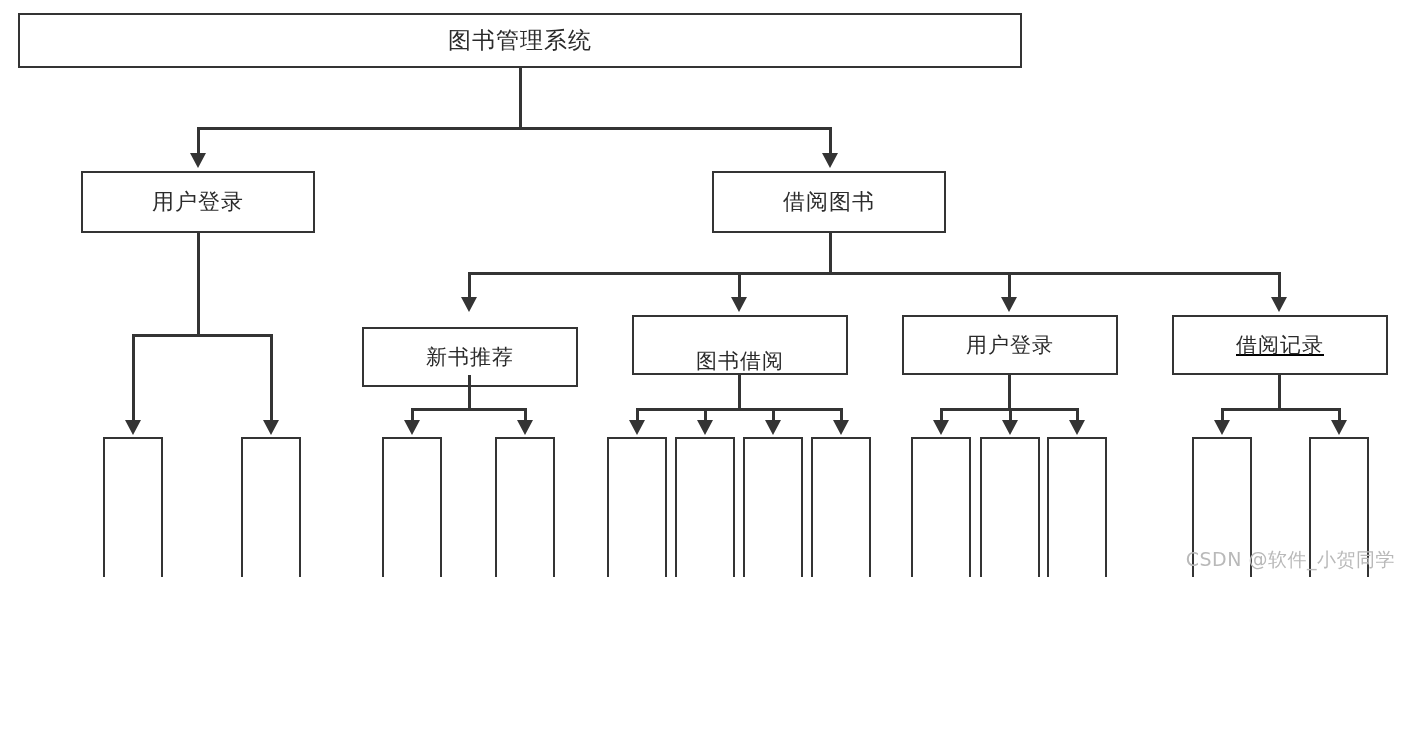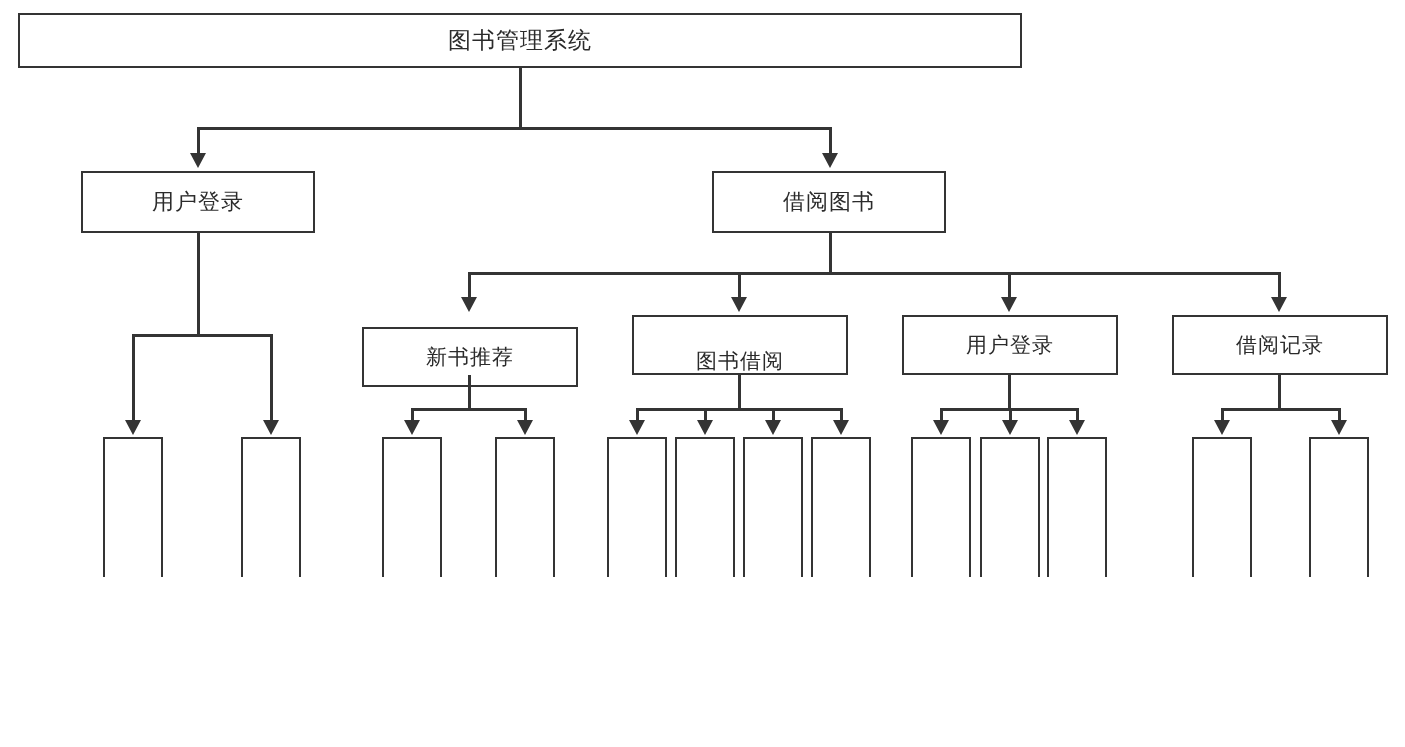--- a/index.html
+++ b/index.html
@@ -131,21 +131,21 @@
 
   <div class="node lvl2" style="left:362px; top:327px; width:216px; height:60px;">
     <span class="label">新书推荐</span>
   </div>
   <div class="node lvl2" style="left:632px; top:315px; width:216px; height:60px;align-items:flex-end;">
     <span class="label">图书借阅</span>
   </div>
   <div class="node lvl2" style="left:902px; top:315px; width:216px; height:60px;">
     <span class="label">用户登录</span>
   </div>
-  <div class="node lvl2" style="left:1172px; top:315px; width:216px; height:60px;">
+  <div class="node lvl2" style="left:1172px; top:315px; width:216px; height:60px;text-decoration:underline;">
     <span class="label">借阅记录</span>
   </div>
 
   <div class="vline" style="left:468px; top:375px; height:34px;"></div>
   <div class="hline" style="left:411px; top:408px; width:115px;"></div>
   <div class="vline" style="left:411px; top:408px; height:14px;"></div>
   <div class="arrow" style="left:404px; top:420px;"></div>
   <div class="vline" style="left:524px; top:408px; height:14px;"></div>
   <div class="arrow" style="left:517px; top:420px;"></div>
 
@@ -213,14 +213,15 @@
     <span class="label">确认归还（管理员）</span>
   </div>
 
   <div class="node leaf" style="left:1192px; top:437px; width:60px; height:296px;">
     <span class="label">新增借阅记录</span>
   </div>
   <div class="node leaf" style="left:1309px; top:437px; width:60px; height:296px;">
     <span class="label">查询借阅记录</span>
   </div>
 
+  <div id="watermark">CSDN @软件_小贺同学</div>
 
 </div>
 
 </body></html>

